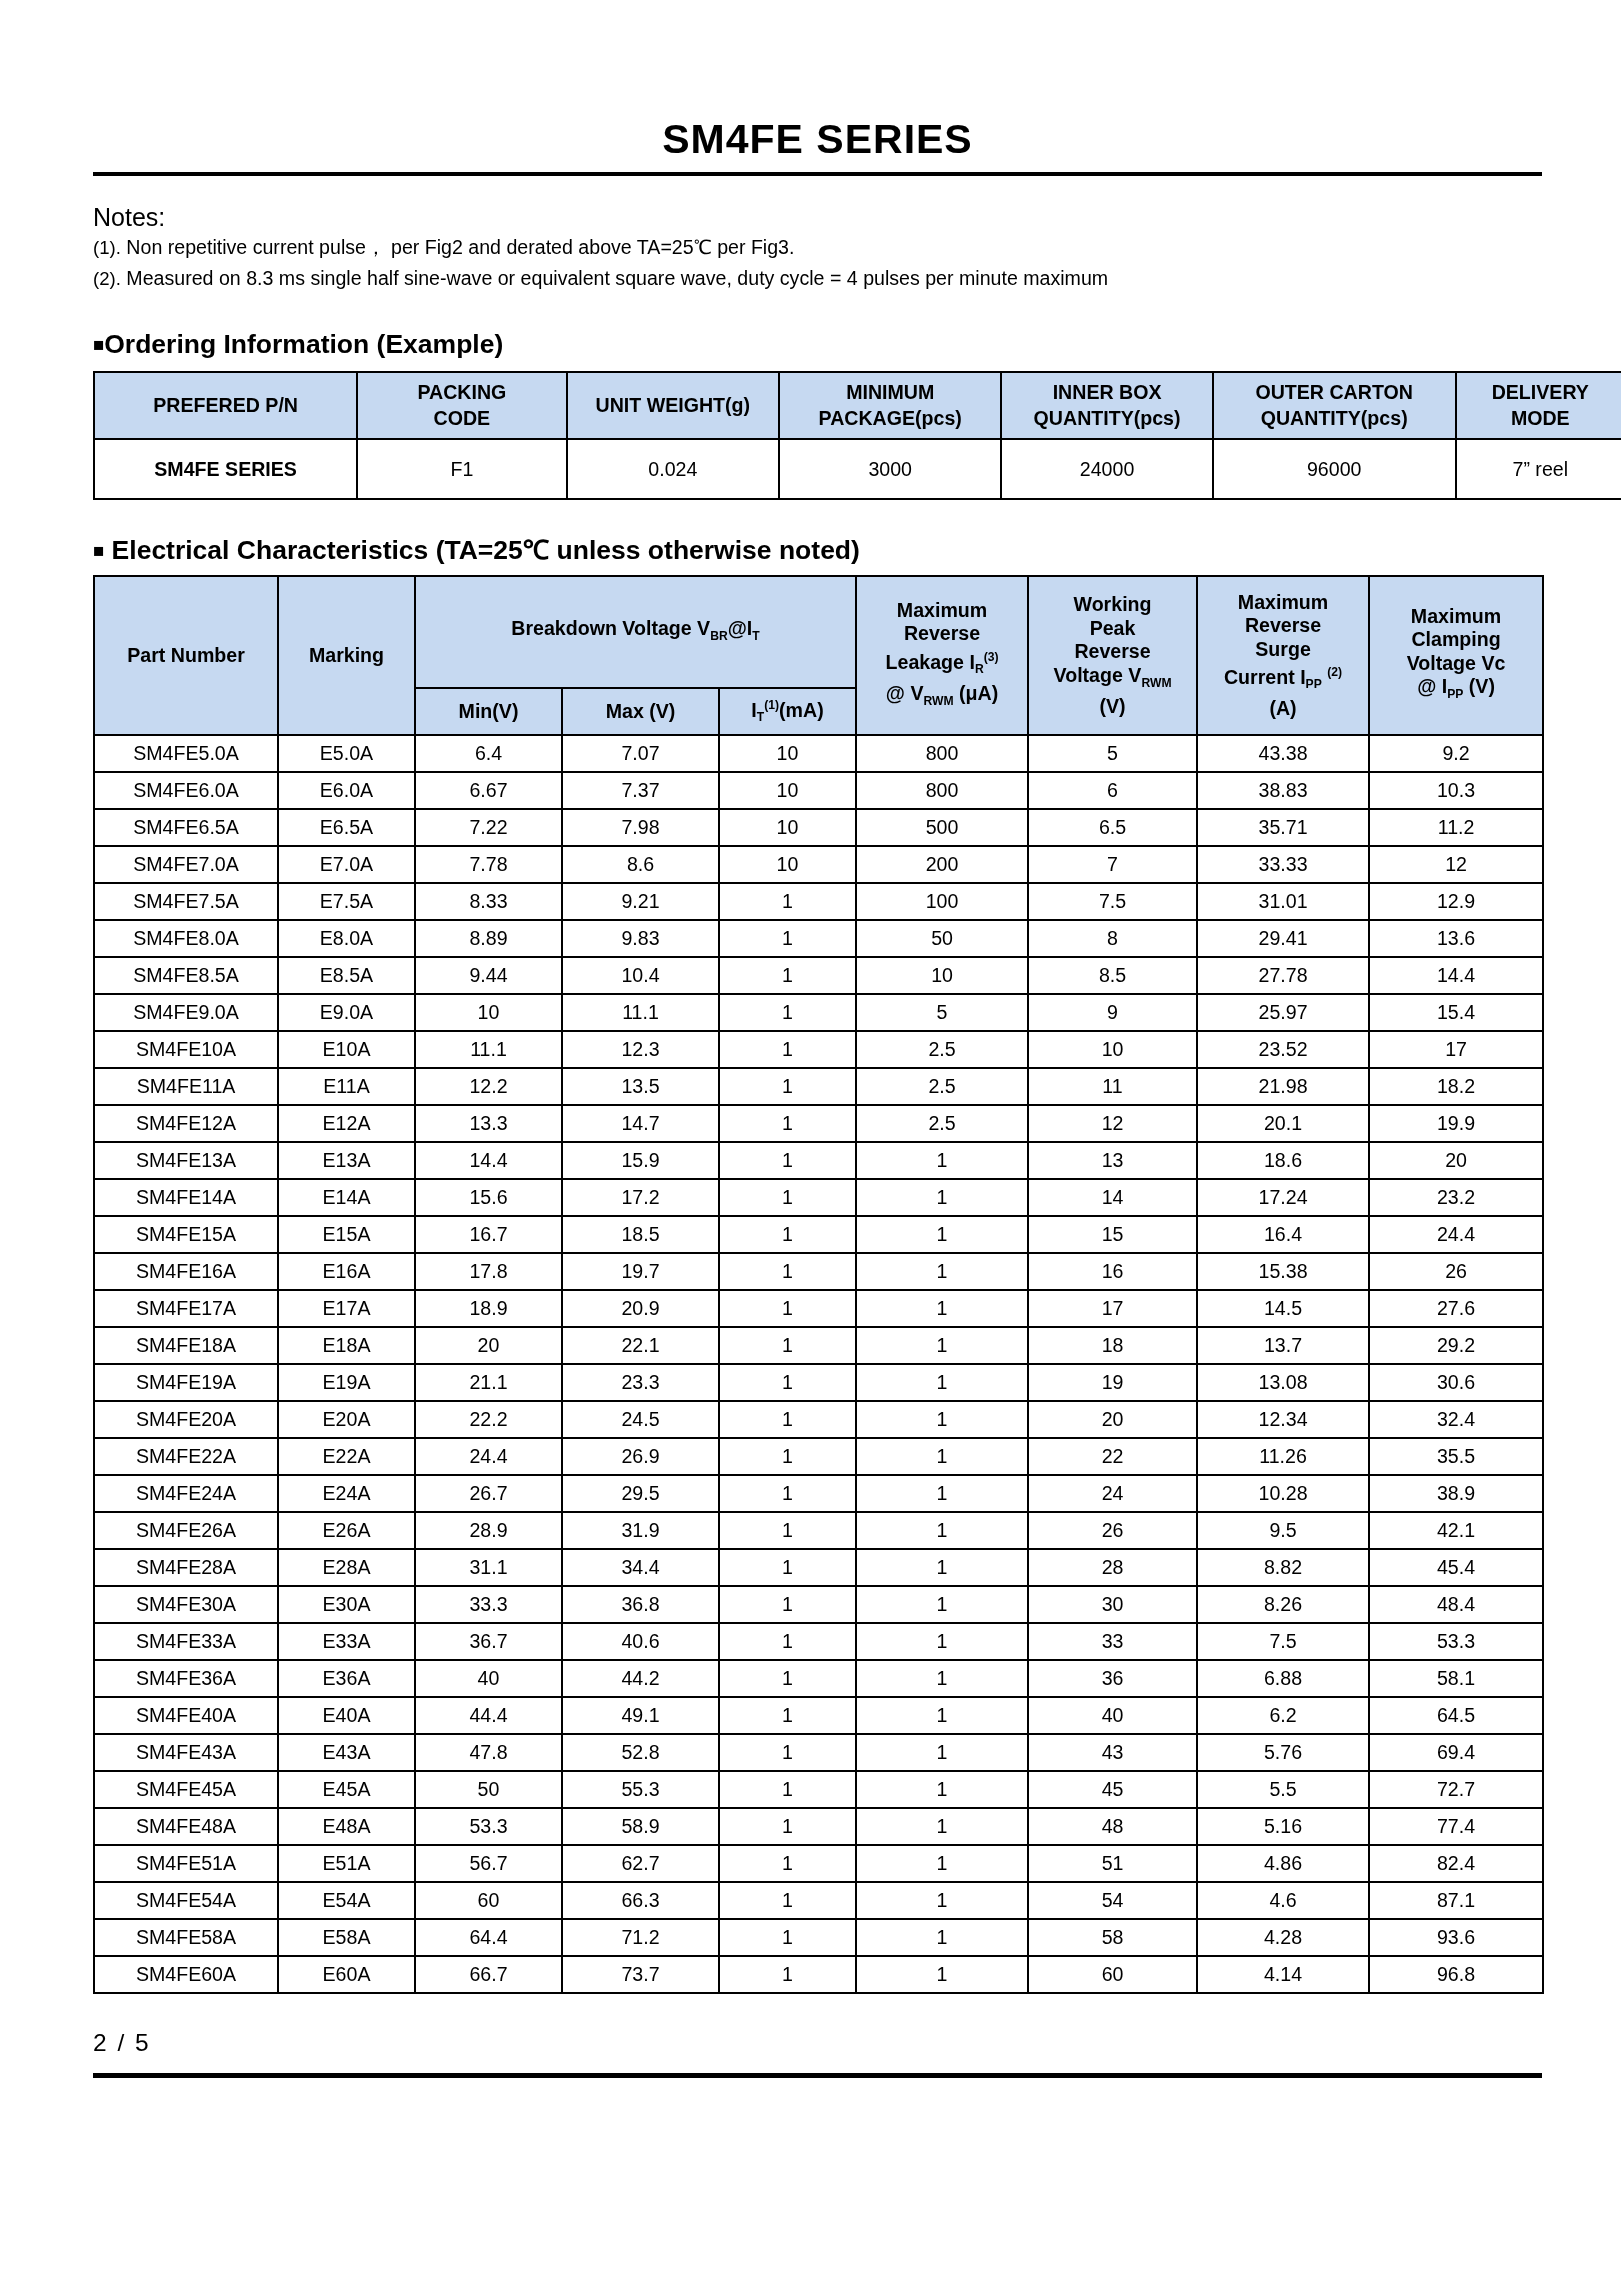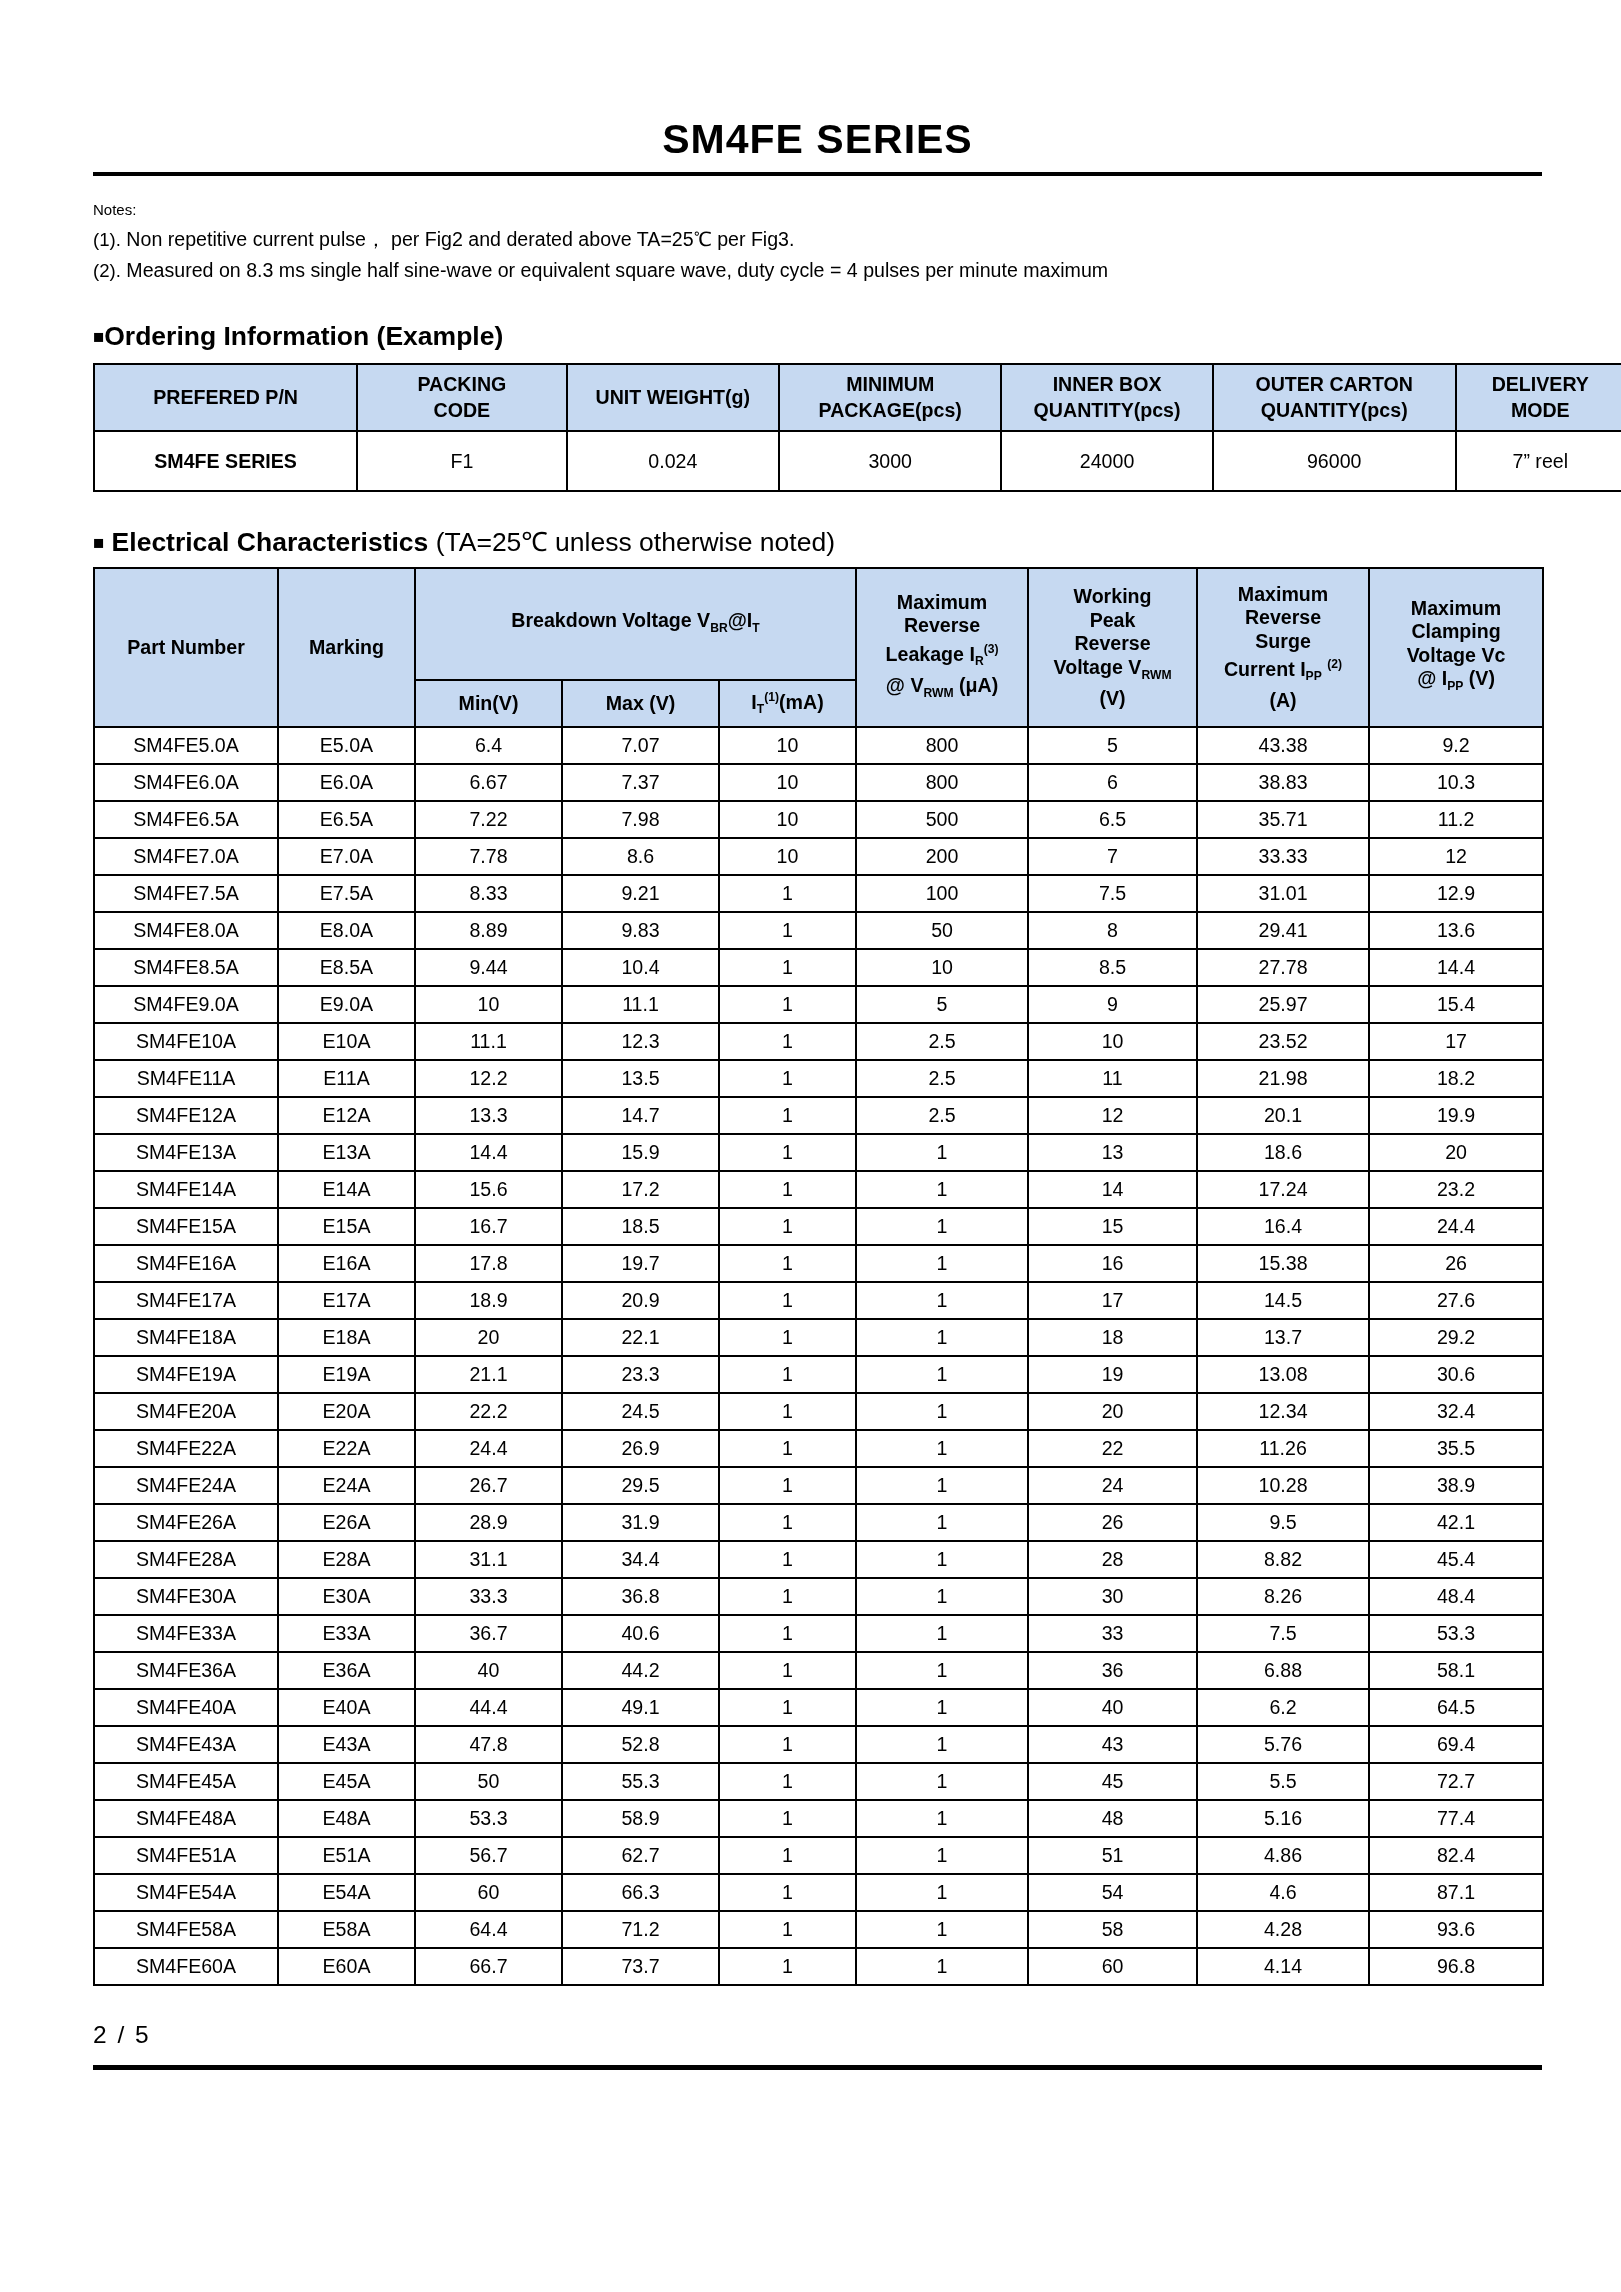--- a/index.html
+++ b/index.html
@@ -14,27 +14,27 @@
 
   .title {
     text-align: center;
     font-size: 41px;
     font-weight: bold;
     line-height: 45px;
     letter-spacing: 1px;
   }
   .title-rule { height: 3.9px; background: #000; margin-top: 9.8px; }
 
-  .notes-label { margin-top: 19px; font-size: 15px; line-height: 29px; }
+  .notes-label { margin-top: 27px; font-size: 25px; line-height: 29px; }
   .note-line { font-size: 19.6px; line-height: 31px; white-space: nowrap; }
   .note-num { font-size: 18.6px; }
 
   .section-heading { margin-top: 32px; font-size: 26.5px; font-weight: bold; line-height: 36px; }
   .section-heading .bullet { font-size: 18.6px; vertical-align: 2px; }
-  .section-heading .light { font-weight: normal; }
+  .section-heading .light { font-weight: bold; }
 
   table { border-collapse: collapse; table-layout: fixed; }
   th, td { border: 2px solid #000; text-align: center; vertical-align: middle; padding: 0 2.9px; overflow: hidden; }
   th { background: var(--header-bg, #c6d9f1); font-weight: bold; white-space: pre-line; }
 
   .otable { width: 1533px; margin-top: 8.8px; border: 2.9px solid #000; }
   .otable th { font-size: 19.6px; height: 65px; line-height: 25.5px; }
   .otable td { font-size: 19.6px; height: 58px; }
   .otable td.pn { font-weight: bold; }
 

